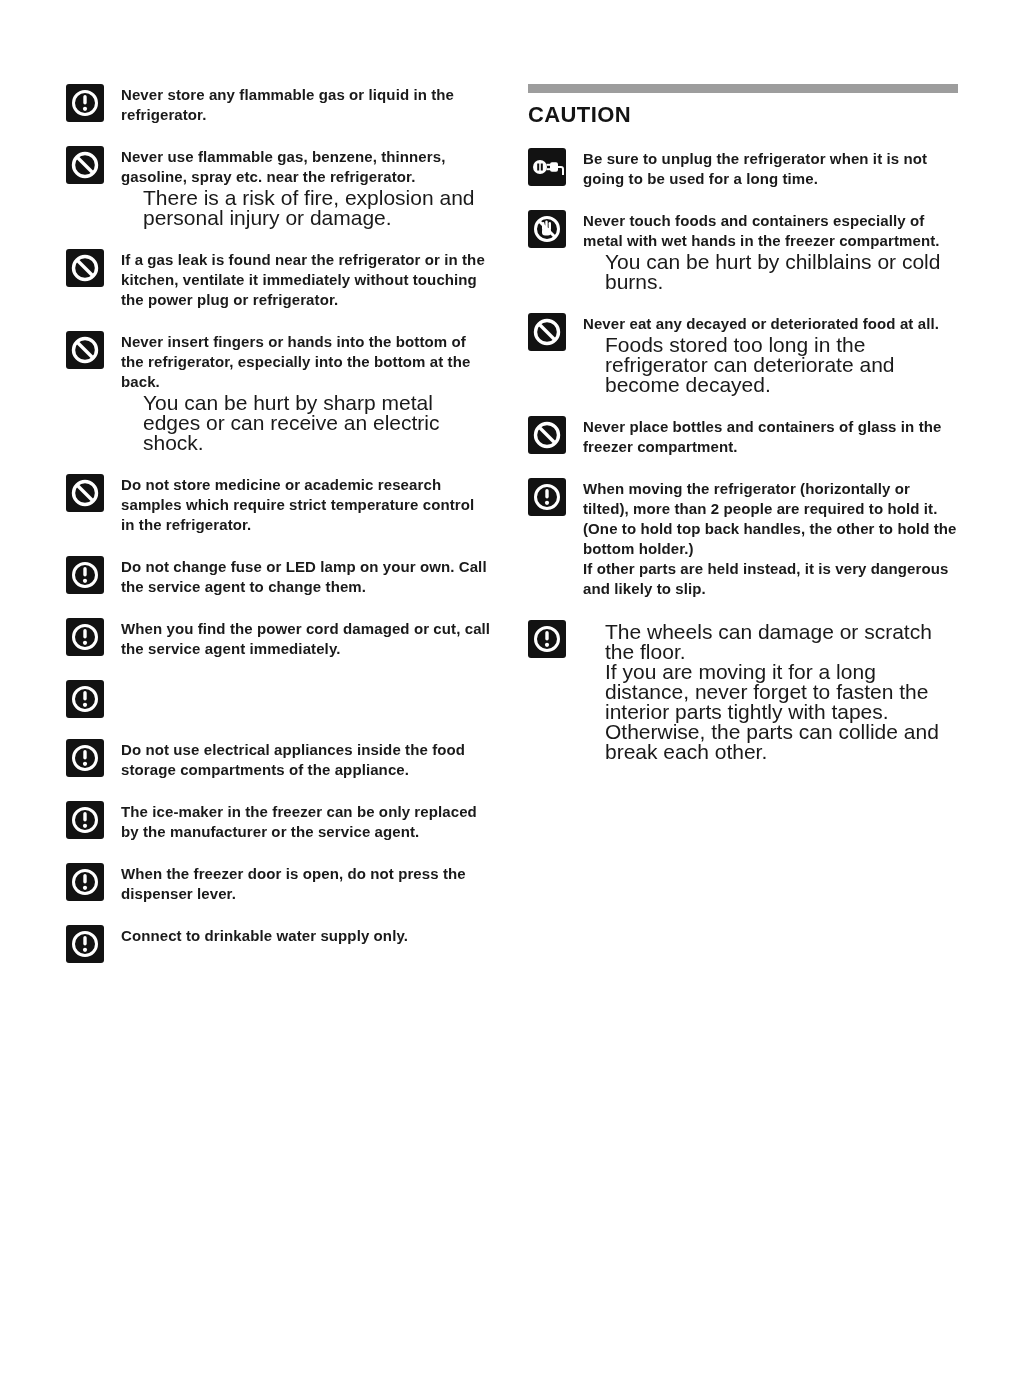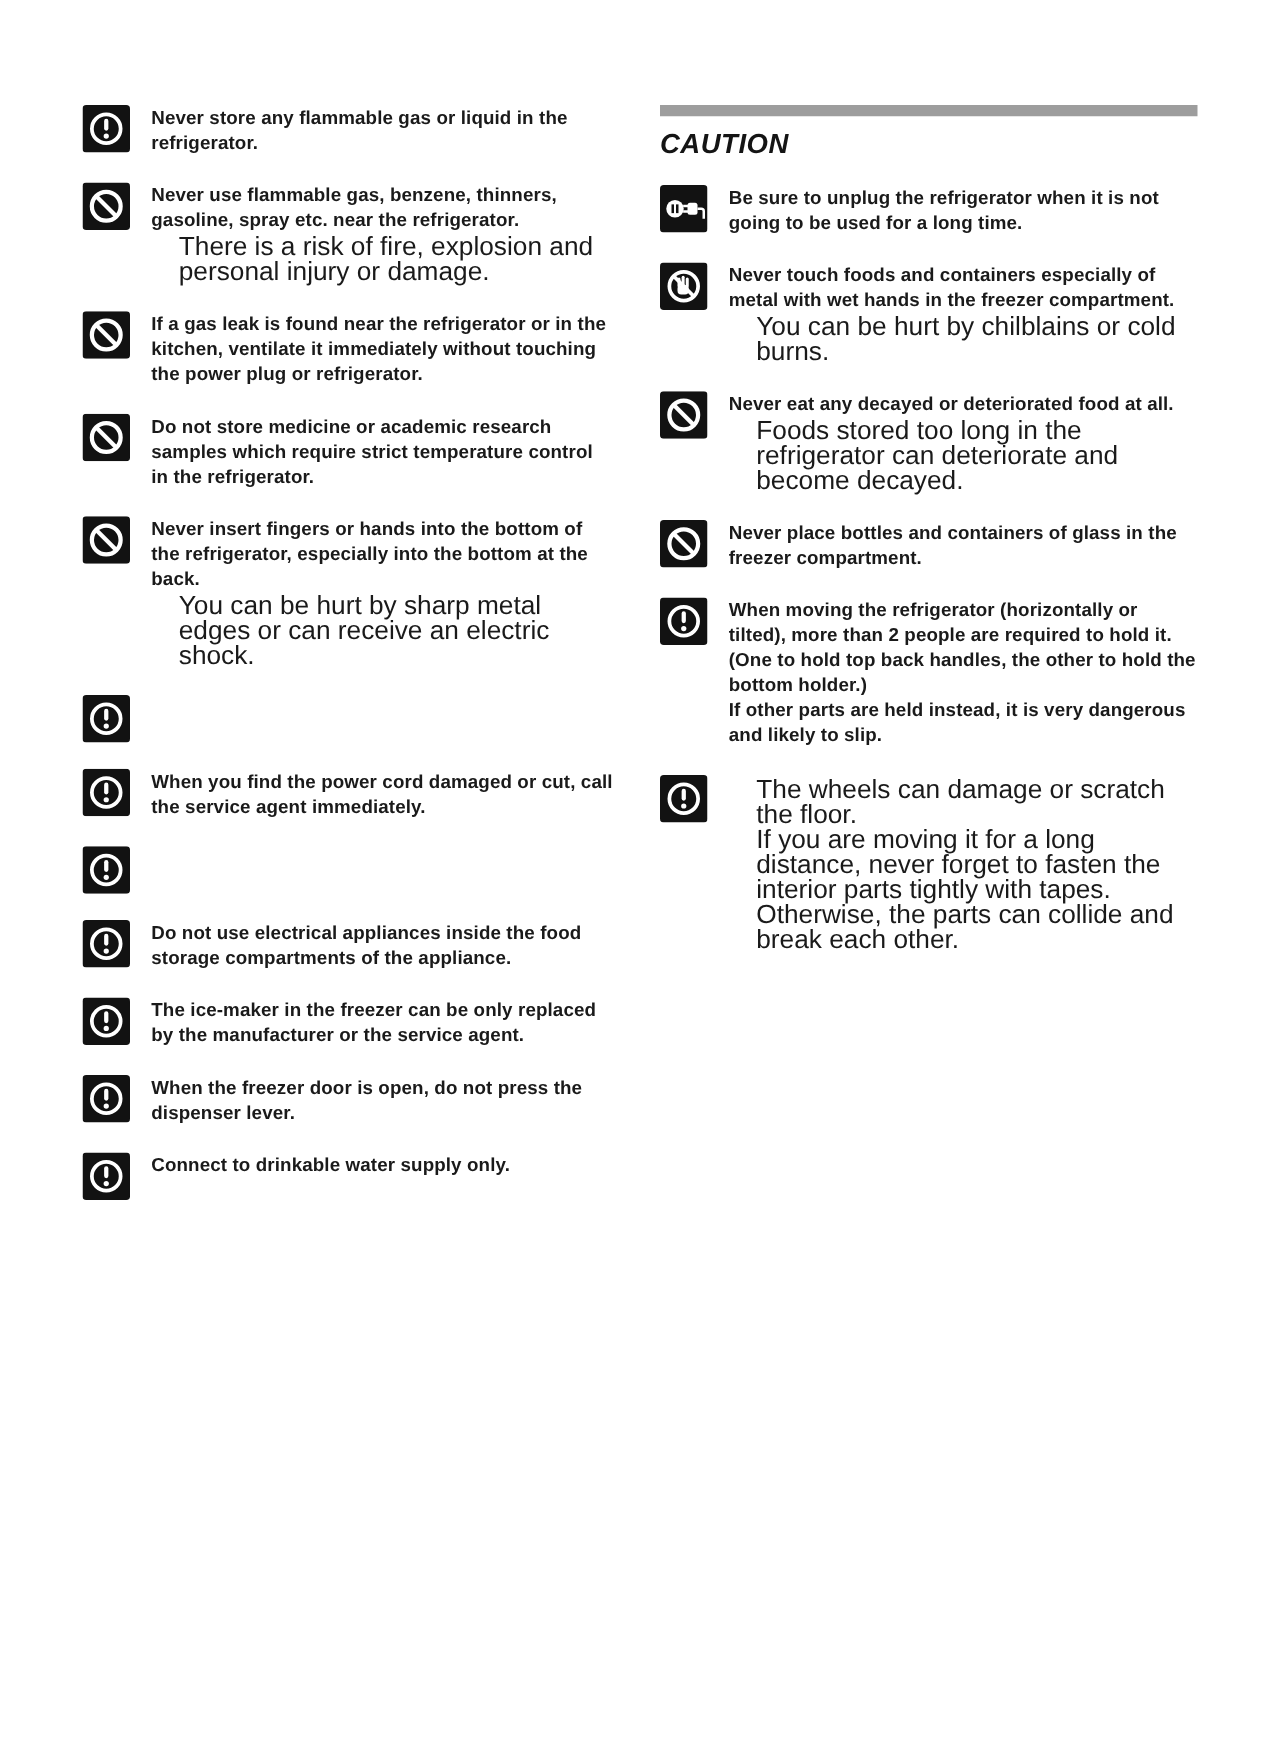--- a/index.html
+++ b/index.html
@@ -21,21 +21,21 @@
     font-weight:bold; font-size:15px; line-height:20px;
     white-space:pre-line; letter-spacing:0.1px;
   }
   .sub {
     font-size:21px; line-height:20px; padding-left:22px;
     white-space:pre-line; margin-top:1px;
   }
   .divider { height:9px; background:#9d9d9d; margin-bottom:9px; }
   .caution-title {
     font-size:22px; font-weight:bold; letter-spacing:0.4px;
-    margin-bottom:20px; color:#141414;font-style:italic;
+    margin-bottom:20px; color:#141414;
   }
   .hidden-defs { position:absolute; width:0; height:0; overflow:hidden; }
 </style>
 </head>
 <body>
 
 <svg class="hidden-defs" aria-hidden="true">
   <defs>
     <symbol id="icon-alert" viewBox="0 0 38 38">
       <rect width="38" height="38" rx="3" fill="#121212"></rect>
@@ -106,42 +106,45 @@
       </div>
   </div>
 
   <div class="item">
     <span class="ic-box">
         <svg class="ic">
           <use href="#icon-prohibit"></use>
         </svg>
       </span>
     <div class="txt">
-        <div class="bold">Do not store medicine or academic research samples which require strict temperature control in the refrigerator.</div>
-      </div>
-  </div>
-
-  <div class="item">
-    <span class="ic-box">
-        <svg class="ic">
-          <use href="#icon-prohibit"></use>
-        </svg>
-      </span>
-    <div class="txt">
       <div class="bold">Never insert fingers or hands into the bottom of the refrigerator, especially into the bottom at the back.</div>
       <div class="sub">You can be hurt by sharp metal edges or can receive an electric shock.</div>
     </div>
   </div>
 
   <div class="item">
     <span class="ic-box">
         <svg class="ic">
-          <use href="#icon-alert"></use>
-        </svg>
-      </span>
+          <use href="#icon-prohibit"></use>
+        </svg>
+      </span>
+    <div class="txt">
+        <div class="bold">Do not store medicine or academic research samples which require strict temperature control in the refrigerator.</div>
+      </div>
+  </div>
+
+  <div class="item">
+    <span class="ic-box">
+        <svg class="ic">
+          <use href="#icon-alert"></use>
+        </svg>
+      </span>
+    <div class="txt">
+        <div class="bold">Do not change fuse or LED lamp on your own. Call the service agent to change them.</div>
+      </div>
   </div>
 
   <div class="item">
     <span class="ic-box">
         <svg class="ic">
           <use href="#icon-alert"></use>
         </svg>
       </span>
     <div class="txt">
         <div class="bold">When you find the power cord damaged or cut, call the service agent immediately.</div>

